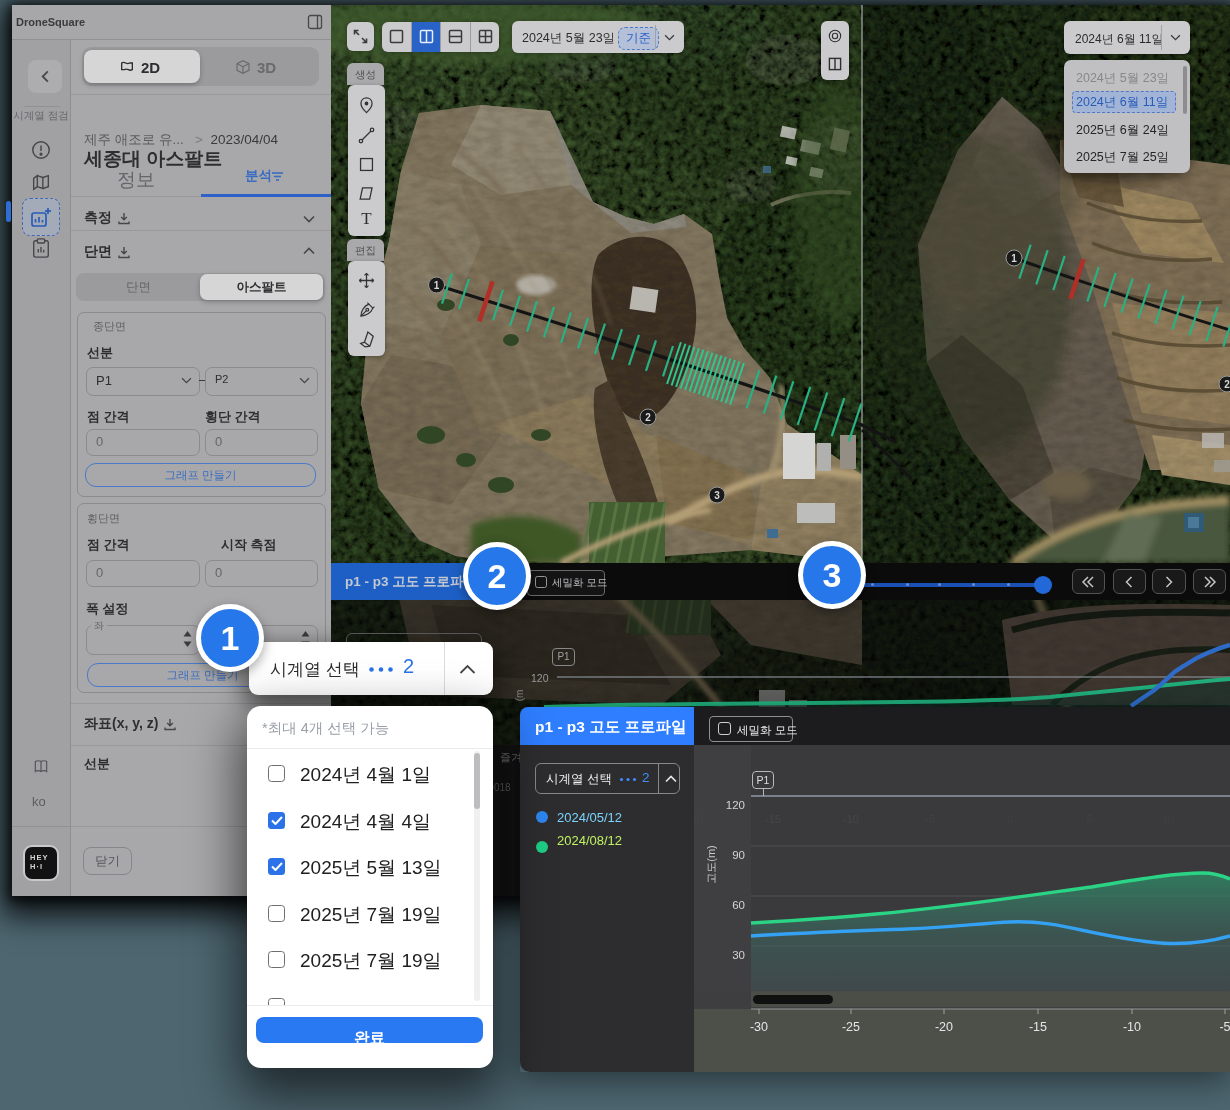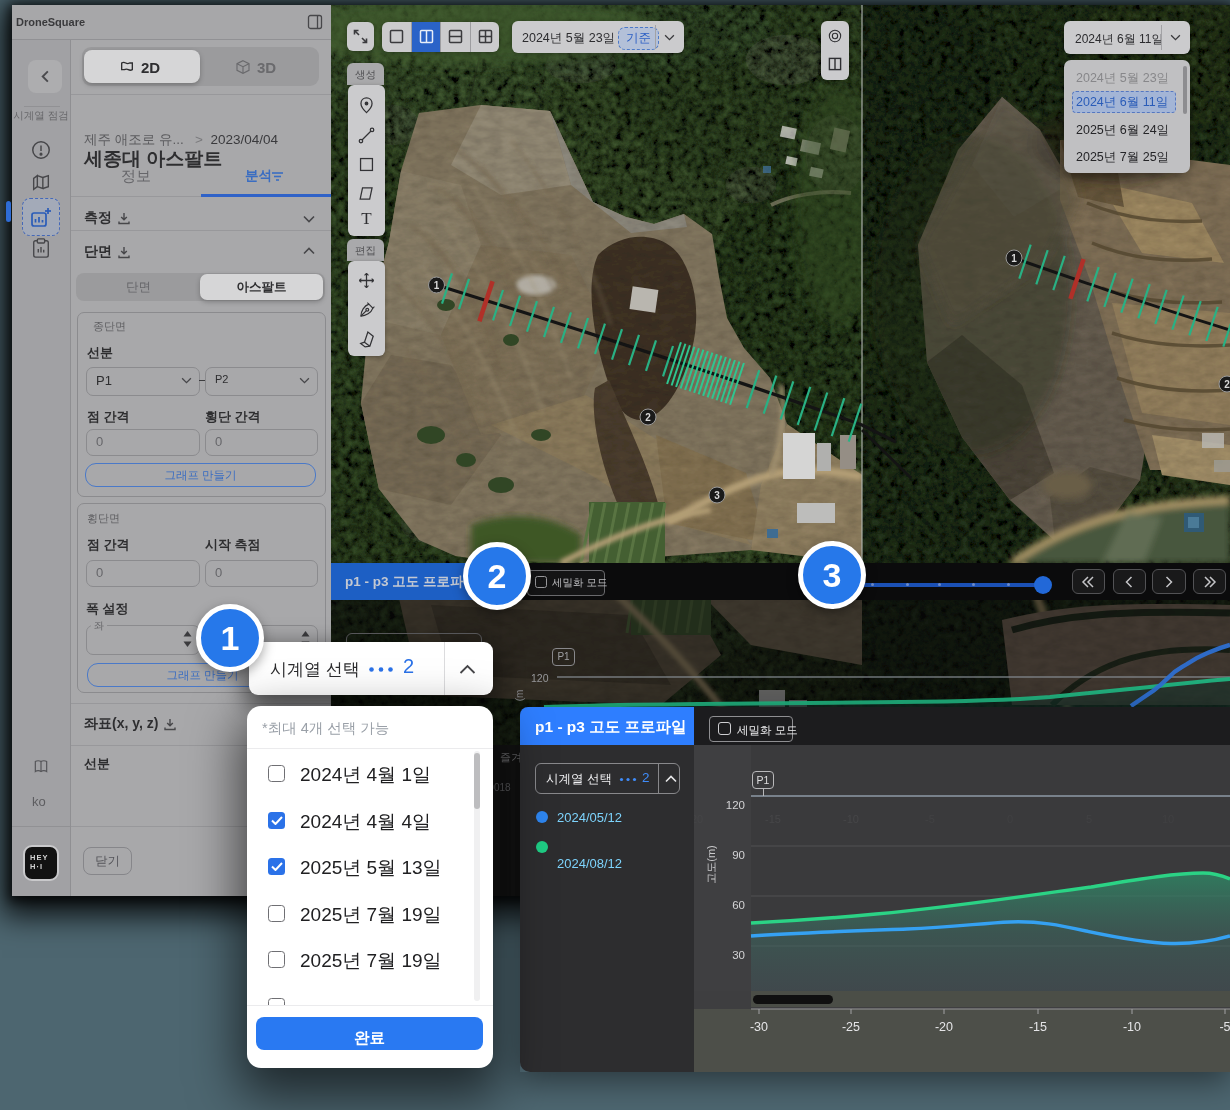--- a/index.html
+++ b/index.html
@@ -526,21 +526,21 @@
         </svg>
       <div class="abs dimtxt" style="left:70px;top:20px;font-size:15px;font-weight:bold;">2D</div>
       <svg class="abs" style="left:164px;top:20px" width="16" height="16" viewBox="0 0 24 24" fill="none" stroke="#6a6a6d" stroke-width="1.7">
           <path d="M12 2.5 L21 7 L21 17 L12 21.5 L3 17 L3 7 Z"></path>
           <path d="M3 7 L12 11.5 L21 7 M12 11.5 L12 21.5"></path>
         </svg>
       <div class="abs" style="left:186px;top:20px;font-size:15px;font-weight:bold;color:#6a6a6d;">3D</div>
       <div class="divh" style="top:55px;"></div>
       <div class="abs dimtxt" style="left:13px;top:64px;font-size:19px;font-weight:bold;margin-top:43px;">세종대 아스팔트</div>
       <div class="abs" style="left:13px;top:92px;font-size:13.5px;color:#5c5c5f;">제주 애조로 유... &nbsp;&nbsp;<span style="color:#7a7a7d">&gt;</span>&nbsp; <span style="color:#3a3a3d">2023/04/04</span></div>
-      <div class="abs graytxt" style="left:0;top:128px;width:130px;text-align:center;font-size:15px;">정보</div>
+      <div class="abs graytxt" style="left:0;top:128px;width:130px;text-align:center;font-size:19px;">정보</div>
       <div class="abs bluetxt" style="left:130px;top:128px;width:130px;text-align:center;font-size:13.5px;font-weight:bold;">분석&nbsp;&nbsp;&nbsp;&nbsp;</div>
       <svg class="abs" style="left:200px;top:132px" width="13" height="11" viewBox="0 0 13 11" stroke="#3a6dc2" stroke-width="1.6" fill="none">
           <line x1="1" y1="2" x2="12" y2="2"></line>
           <line x1="3" y1="5.5" x2="10" y2="5.5"></line>
           <line x1="5" y1="9" x2="8" y2="9"></line>
         </svg>
       <div class="divh" style="top:157px;"></div>
       <div class="abs" style="left:130px;top:155px;width:130px;height:2.5px;background:#2f62c8;"></div>
       <div class="abs dimtxt" style="left:13px;top:170px;font-size:14px;font-weight:bold;display:flex;align-items:center;">측정 <svg style="margin-left:6px" width="12" height="13" viewBox="0 0 12 13" fill="none" stroke="#47474a" stroke-width="1.4">
             <path d="M6 1 L6 7.5 M3.2 5 L6 7.8 L8.8 5 M1 9.5 L1 11.5 L11 11.5 L11 9.5"></path>
@@ -576,21 +576,21 @@
       <div class="abs dimtxt" style="left:16px;top:369px;font-size:13px;font-weight:bold;">점 간격</div>
       <div class="abs dimtxt" style="left:134px;top:369px;font-size:13px;font-weight:bold;">횡단 간격</div>
       <div class="fld" style="left:15px;top:390px;width:112px;height:25px;"></div>
       <div class="abs graytxt" style="left:25px;top:395px;font-size:13px;">0</div>
       <div class="fld" style="left:134px;top:390px;width:111px;height:25px;"></div>
       <div class="abs graytxt" style="left:144px;top:395px;font-size:13px;">0</div>
       <div class="abs" style="left:14px;top:424px;width:229px;height:22px;border:1px solid #4a79c8;border-radius:11px;text-align:center;line-height:22px;font-size:11.5px;color:#3a6dc2;">그래프 만들기</div>
       <div class="fld" style="left:5.5px;top:464px;width:247px;height:188px;background:none;"></div>
       <div class="abs" style="left:16px;top:472px;font-size:11px;color:#5f5f62;">횡단면</div>
       <div class="abs dimtxt" style="left:16px;top:497px;font-size:13px;font-weight:bold;">점 간격</div>
-      <div class="abs dimtxt" style="left:134px;top:497px;font-size:13px;font-weight:bold;">시작 측점</div>
+      <div class="abs dimtxt" style="left:150px;top:497px;font-size:13px;font-weight:bold;">시작 측점</div>
       <div class="fld" style="left:15px;top:521px;width:112px;height:25px;"></div>
       <div class="abs graytxt" style="left:25px;top:526px;font-size:13px;">0</div>
       <div class="fld" style="left:134px;top:521px;width:111px;height:25px;"></div>
       <div class="abs graytxt" style="left:144px;top:526px;font-size:13px;">0</div>
       <div class="abs dimtxt" style="left:15px;top:561px;font-size:13px;font-weight:bold;">폭 설정</div>
       <div class="fld" style="left:15px;top:586px;width:112px;height:28px;"></div>
       <div class="abs" style="left:20px;top:580px;font-size:10px;color:#5f5f62;background:#a8a8aa;padding:0 3px;">좌</div>
       <svg class="abs" style="left:112px;top:592px" width="9" height="16" viewBox="0 0 9 16" fill="#3c3c3f">
           <path d="M4.5 0 L8.5 5.5 L0.5 5.5 Z"></path>
           <path d="M4.5 16 L8.5 10.5 L0.5 10.5 Z"></path>
@@ -629,21 +629,21 @@
         </svg>
       <div class="abs" style="left:106px;top:6px;font-size:13.5px;color:#3f8cfa;">2</div>
       <div class="abs" style="left:122px;top:0;height:29px;border-left:1px solid #88888b;"></div>
       <svg class="abs" style="left:129px;top:11px" width="12" height="8" viewBox="0 0 12 8" fill="none" stroke="#e8e8ea" stroke-width="1.6">
           <path d="M1 6.5 L6 1.5 L11 6.5"></path>
         </svg>
     </div>
     <div class="abs" style="left:16px;top:104px;width:12px;height:12px;border-radius:50%;background:#2e86f0;"></div>
     <div class="abs" style="left:37px;top:103px;font-size:13px;color:#7dd3fc;">2024/05/12</div>
     <div class="abs" style="left:16px;top:134px;width:12px;height:12px;border-radius:50%;background:#1fce85;"></div>
-    <div class="abs" style="left:37px;top:149px;font-size:13px;color:#7dd3fc;">2024/08/12</div>
+    <div class="abs" style="left:37px;top:126px;font-size:13px;color:#bef264;">2024/08/12</div>
     <div class="abs" style="left:174px;top:38px;width:536px;height:327px;background:#3f3f41;overflow:hidden;">
       <svg width="536" height="327" viewBox="0 0 536 327">
         <defs>
           <linearGradient id="gfill" x1="0" y1="0" x2="0" y2="1">
             <stop offset="0" stop-color="#2e8a66" stop-opacity="0.8"></stop>
             <stop offset="0.5" stop-color="#3d6b62" stop-opacity="0.55"></stop>
             <stop offset="1" stop-color="#475a60" stop-opacity="0.45"></stop>
           </linearGradient>
         </defs>
         <rect x="57" y="0" width="479" height="246" fill="#3a3a3c"></rect>
@@ -723,18 +723,18 @@
       </div>
     <div class="abs" style="left:53px;top:149.2px;font-size:19px;color:#202022;">2025년 5월 13일</div>
     <div class="cb" style="position:absolute;left:21px;top:198.8px;width:17px;height:17px;border:1.5px solid #6f6f73;border-radius:3.5px;background:#fff;"></div>
     <div class="abs" style="left:53px;top:195.8px;font-size:19px;color:#202022;">2025년 7월 19일</div>
     <div class="cb" style="position:absolute;left:21px;top:245.4px;width:17px;height:17px;border:1.5px solid #6f6f73;border-radius:3.5px;background:#fff;"></div>
     <div class="abs" style="left:53px;top:242.4px;font-size:19px;color:#202022;">2025년 7월 19일</div>
     <div class="abs" style="left:21px;top:292px;width:17px;height:7px;overflow:hidden;">
         <div style="width:17px;height:17px;border:1.5px solid #6f6f73;border-radius:3.5px;box-sizing:border-box;"></div>
       </div>
     <div class="abs" style="left:0;top:299px;width:246px;border-top:1px solid #ebebed;"></div>
-    <div class="abs" style="left:9px;top:311px;width:227px;height:33px;background:#2979f2;border-radius:8px;text-align:center;line-height:41px;font-size:15.5px;font-weight:bold;color:#fff;">완료</div>
+    <div class="abs" style="left:9px;top:311px;width:227px;height:26px;background:#2979f2;border-radius:8px;text-align:center;line-height:41px;font-size:15.5px;font-weight:bold;color:#fff;">완료</div>
   </div>
   <div class="circ" id="c1" style="left:196px;top:604px;">1</div>
   <div class="circ" id="c2" style="left:463px;top:542px;">2</div>
   <div class="circ" id="c3" style="left:798px;top:541px;">3</div>
 </div>
 
 </body></html>

